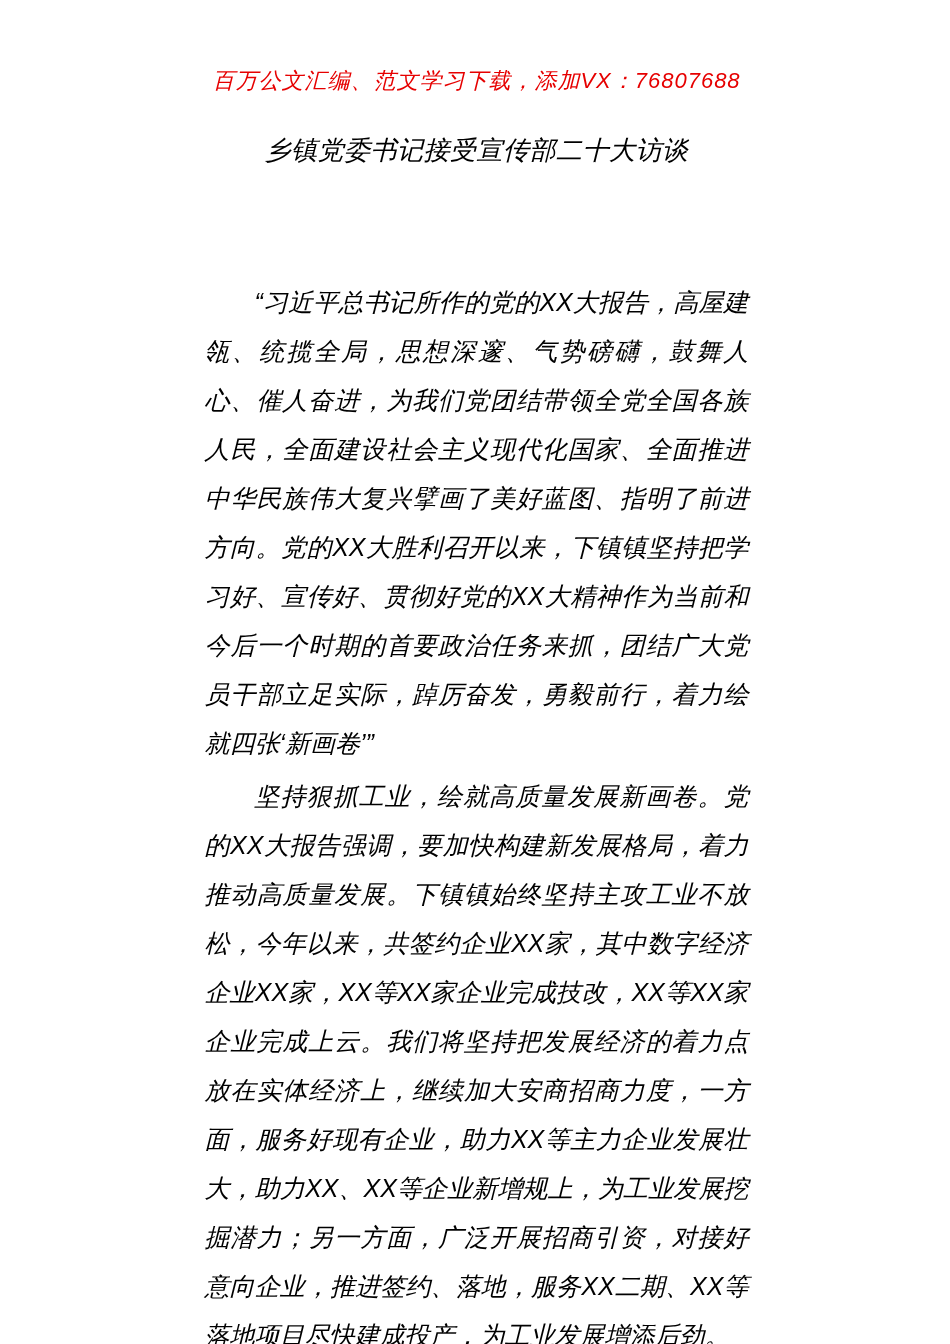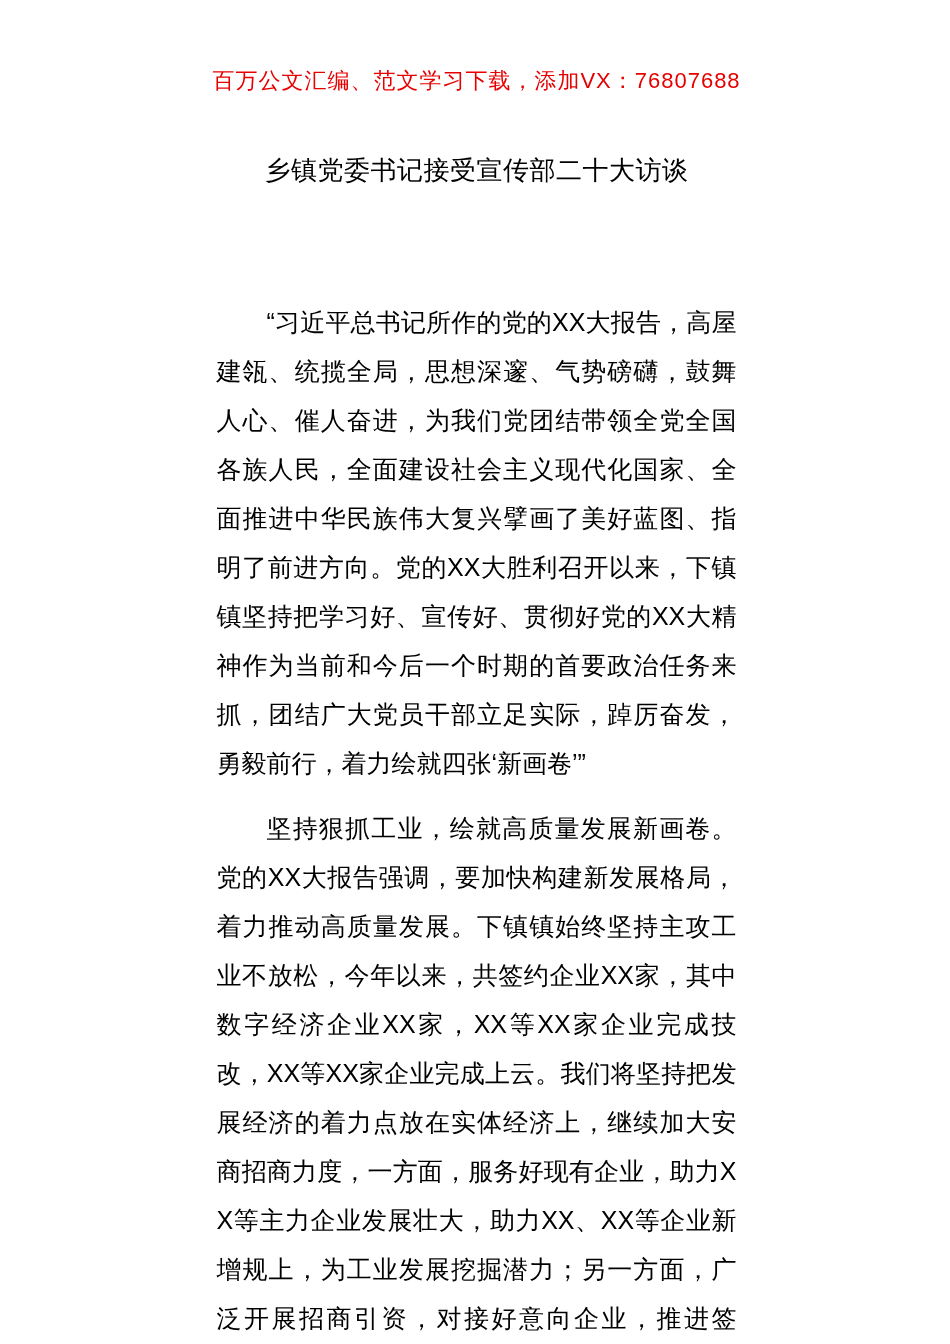--- a/index.html
+++ b/index.html
@@ -11,39 +11,40 @@
     position: relative;
     box-sizing: border-box;
     width: 839px;
     height: 1344px;
     margin: 0 auto;
     background: #ffffff;
     padding: 66px 142px 0 145px;
     font-family: "Liberation Sans", "DejaVu Sans", sans-serif;
     color: #000000;
     overflow: hidden;
+    font-style: italic;
   }
   .watermark {
     text-align: center;
     color: #e60000;
     font-size: 22px;
     line-height: 30px;
     letter-spacing: 1px;
     white-space: nowrap;
   }
   .doc-title {
     text-align: center;
     font-size: 26px;
     line-height: 36px;
-    margin-top: 56px;
+    margin-top: 36px;
     font-weight: 400;
     letter-spacing: 0.5px;
   }
   .body-text p {
-    margin: 16px;
+    margin: 4px;
     font-size: 25px;
     line-height: 49px;
     text-align: justify;
     text-justify: inter-ideograph;
     text-indent: 2em;
     word-break: break-all;
   }
   .body-text p.first {
     margin-top: 110px;
   }

